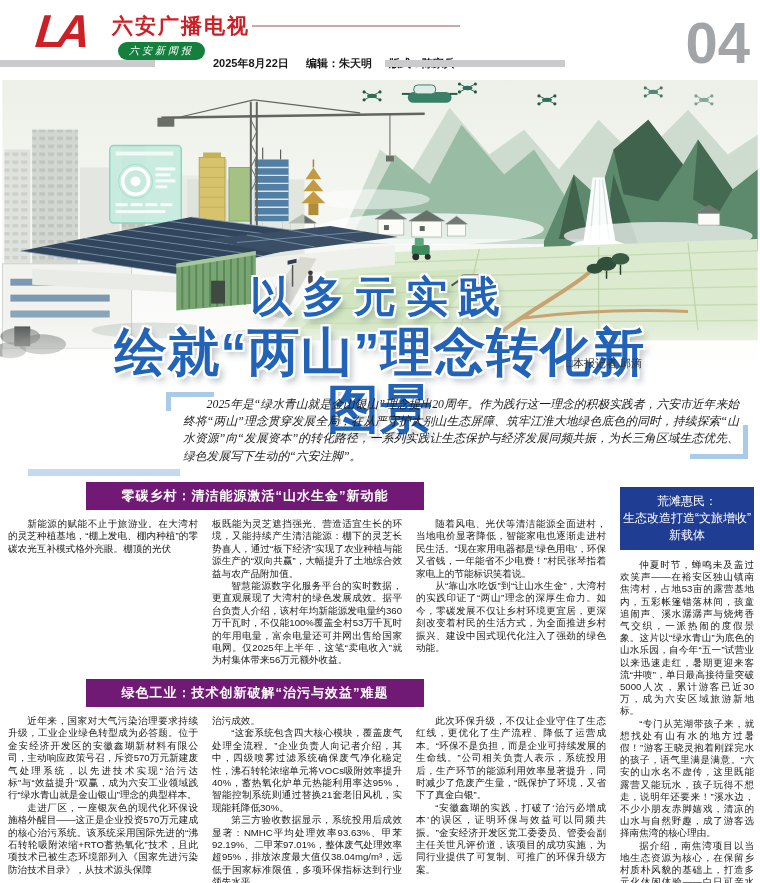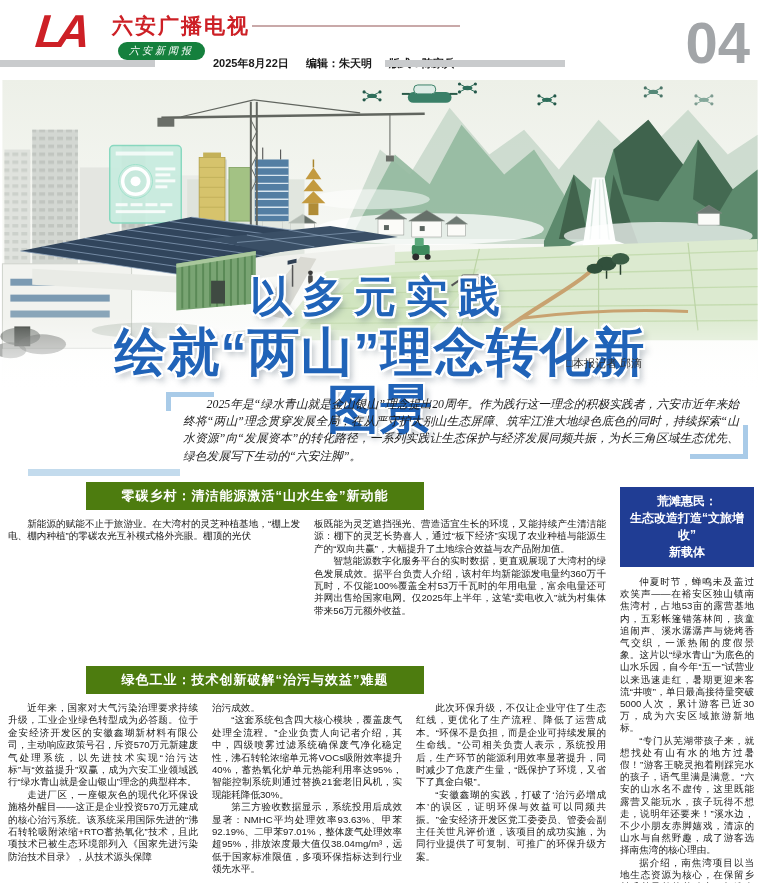--- a/index.html
+++ b/index.html
@@ -37,30 +37,30 @@
   .intro-text{text-indent:2em;margin:1px;}
   .c-tl-v{position:absolute;left:-16px;top:-3px;width:5px;height:19px;background:#a9cbe8;}
   .c-tl-h{position:absolute;left:-16px;top:-3px;width:48px;height:5px;background:#a9cbe8;}
   .c-br-v{position:absolute;right:-8px;bottom:14px;width:5px;height:34px;background:#a9cbe8;}
   .c-br-h{position:absolute;right:-8px;bottom:14px;width:58px;height:5px;background:#a9cbe8;}
   .stray-bar{position:absolute;left:28px;top:469px;width:152px;height:7px;background:#b9d5ea;opacity:.85;}
   
   .content{position:absolute;left:0;top:480px;width:760px;bottom:0;overflow:hidden;
            display:flex;gap:14px;padding:0 6px 0 8px;box-sizing:border-box;}
   .left-area{width:598px;flex:none;}
-  .sec-bar{width:338px;margin:2px 0 8px 78px;padding:5px 0;background:#4d7c0f;color:#fff;
+  .sec-bar{width:338px;margin:2px 0 8px 78px;padding:5px 0;background:#701a75;color:#fff;
            text-align:center;font-size:13px;font-weight:bold;letter-spacing:1px;}
   .cols{display:flex;gap:14px;}
   .col{flex:1;font-size:9.6px;line-height:12.4px;text-align:justify;}
   .col p,.rc-body p{margin:0;text-indent:2em;}
   .col p.cont,.rc-body p.cont{text-indent:0;}
   .article-1 .cols{min-height:136px;}
   .article-2{margin-top:12px;}
   .right-col{width:134px;flex:none;padding-top:7px;}
-  .rc-bar{background:#203d94;color:#fff;text-align:center;font-weight:bold;font-size:12px;
+  .rc-bar{background:#203d94;color:#fff;text-align:center;font-weight:normal;font-size:12px;
           line-height:17px;padding:6px 3px;}
   .rc-body{margin-top:9px;font-size:9.6px;line-height:12.2px;text-align:justify;}
 </style>
 </head>
 <body>
 
 <div class="masthead">
   <div class="monogram">LA</div>
   <div class="logo-name">六安广播电视</div>
   <div class="logo-line"></div>
@@ -381,20 +381,24 @@
     <div class="article-1">
       <div class="sec-bar">零碳乡村：清洁能源激活“山水生金”新动能</div>
       <div class="cols">
         <div class="col">
             <p>新能源的赋能不止于旅游业。在大湾村的灵芝种植基地，“棚上发电、棚内种植”的零碳农光互补模式格外亮眼。棚顶的光伏</p>
           </div>
         <div class="col">
             <p class="cont">板既能为灵芝遮挡强光、营造适宜生长的环境，又能持续产生清洁能源：棚下的灵芝长势喜人，通过“板下经济”实现了农业种植与能源生产的“双向共赢”，大幅提升了土地综合效益与农产品附加值。</p>
             <p>智慧能源数字化服务平台的实时数据，更直观展现了大湾村的绿色发展成效。据平台负责人介绍，该村年均新能源发电量约360万千瓦时，不仅能100%覆盖全村53万千瓦时的年用电量，富余电量还可并网出售给国家电网。仅2025年上半年，这笔“卖电收入”就为村集体带来56万元额外收益。</p>
           </div>
+        <div class="col">
+            <p>随着风电、光伏等清洁能源全面进村，当地电价显著降低，智能家电也逐渐走进村民生活。“现在家用电器都是‘绿色用电’，环保又省钱，一年能省不少电费！”村民张琴指着家电上的节能标识笑着说。</p>
+            <p>从“靠山水吃饭”到“让山水生金”，大湾村的实践印证了“两山”理念的深厚生命力。如今，零碳发展不仅让乡村环境更宜居，更深刻改变着村民的生活方式，为全面推进乡村振兴、建设中国式现代化注入了强劲的绿色动能。</p>
+          </div>
       </div>
     </div>
 
     <div class="article-2">
       <div class="sec-bar">绿色工业：技术创新破解“治污与效益”难题</div>
       <div class="cols">
         <div class="col">
             <p>近年来，国家对大气污染治理要求持续升级，工业企业绿色转型成为必答题。位于金安经济开发区的安徽鑫瑚新材料有限公司，主动响应政策号召，斥资570万元新建废气处理系统，以先进技术实现“治污达标”与“效益提升”双赢，成为六安工业领域践行“绿水青山就是金山银山”理念的典型样本。</p>
             <p>走进厂区，一座银灰色的现代化环保设施格外醒目——这正是企业投资570万元建成的核心治污系统。该系统采用国际先进的“沸石转轮吸附浓缩+RTO蓄热氧化”技术，且此项技术已被生态环境部列入《国家先进污染防治技术目录》，从技术源头保障</p>
           </div>

